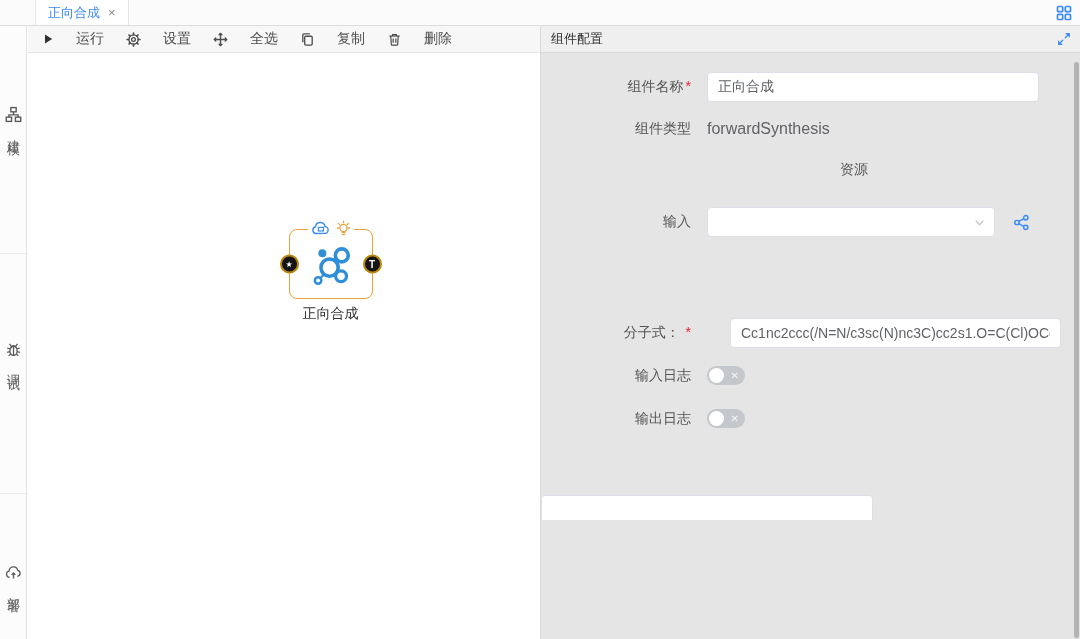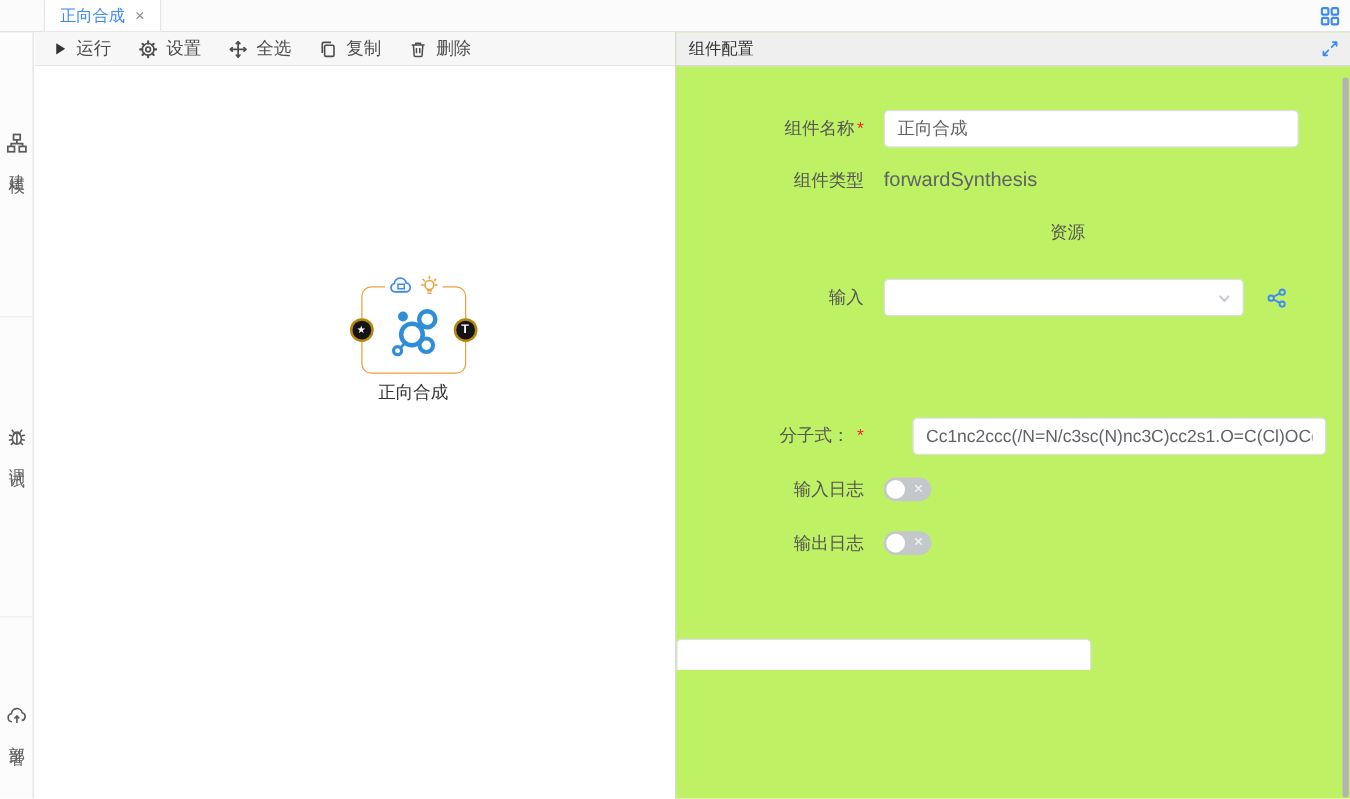--- a/index.html
+++ b/index.html
@@ -14,38 +14,38 @@
   .apps-icon { position:absolute; right:8px; top:5px; width:16px; height:16px; }
 
   
   .sidebar { position:absolute; left:0; top:26px; width:27px; height:613px; background:#fcfcfc; border-right:1px solid #e2e2e2; }
   .side-sep { position:absolute; left:0; width:26px; height:1px; background:#ececec; }
   .side-item { position:absolute; left:0; width:26px; display:flex; flex-direction:column; align-items:center; gap:6px; color:#5a5a5a; cursor:pointer; }
   .v-label { writing-mode:vertical-lr; text-orientation:upright; font-size:13px; letter-spacing:3px; color:#5f5f5f; }
 
   .content { position:absolute; left:28px; top:26px; width:512px; height:613px; background:#fff; }
   .toolbar { position:absolute; left:0; top:0; width:512px; height:27px; background:#f7f7f7; border-bottom:1px solid #e5e5e5; display:flex; align-items:center; padding-left:14px; gap:22px; }
-  .tbtn { display:flex; align-items:center; gap:7px; color:#4d4d4d; font-size:14px; cursor:pointer; }
+  .tbtn { display:flex; align-items:center; gap:22px; color:#4d4d4d; font-size:14px; cursor:pointer; }
   .canvas { position:absolute; left:0; top:27px; width:512px; height:586px; background:#fff; }
 
   
   .node-wrap { position:absolute; left:245px; top:176px; width:115px; text-align:center; }
   .node-box { position:relative; width:84px; height:70px; margin:0 auto; background:#fff; border:1.5px solid #e8a33d; border-radius:8px; cursor:pointer; }
   .node-top-icons { position:absolute; top:-11px; left:50%; transform:translateX(-50%); display:flex; align-items:center; gap:5px; background:#fff; padding:0 3px; }
   .mol { position:absolute; left:50%; top:50%; transform:translate(-50%,-50%); }
   .port { position:absolute; top:50%; transform:translateY(-50%); width:19px; height:19px; border-radius:50%; background:#141414; border:2px solid #b8860b; color:#fff; display:flex; align-items:center; justify-content:center; }
   .port-left { left:-10px; font-size:8px; }
   .port-right { right:-10px; font-size:10px; font-weight:bold; }
   .node-label { margin-top:6px; font-size:14px; color:#333; }
 
   
-  .panel { position:absolute; left:540px; top:26px; width:540px; height:613px; background:#bef264; border-left:1px solid #d9d9d9; }
+  .panel { position:absolute; left:540px; top:26px; width:540px; height:613px; background:#e5e5e5; border-left:1px solid #d9d9d9; }
   .panel-header { position:absolute; left:0; top:0; width:540px; height:27px; background:#efefef; border-bottom:1px solid #d9d9d9; display:flex; align-items:center; justify-content:space-between; padding:0 10px; }
   .panel-title { font-size:13px; color:#303133; }
-  .panel-body { position:absolute; left:0; top:44px; width:540px; height:466px; overflow:hidden; }
+  .panel-body { position:absolute; left:0; top:28px; width:540px; height:466px; overflow:hidden; }
 
   .f-row { position:absolute; left:0; width:520px; display:flex; align-items:center; }
   .f-label { width:150px; text-align:right; margin-right:16px; color:#555; font-size:14px; flex:none; }
   .req { color:#f5222d; margin-left:2px; }
   .f-input { width:332px; height:30px; border:1px solid #dcdfe6; border-radius:4px; padding:0 10px; font-size:14px; color:#606266; font-family:inherit; background:#fff; outline:none; }
   .f-static { font-size:16px; color:#606266; }
   .f-select { position:relative; width:332px; height:30px; border:1px solid #dcdfe6; border-radius:4px; background:#fff; display:flex; align-items:center; padding:0 26px 0 10px; color:#606266; cursor:pointer; }
   .f-select.small { width:288px; }
   .chev { position:absolute; right:8px; top:8px; }
   .share-btn { margin-left:18px; cursor:pointer; display:flex; }

